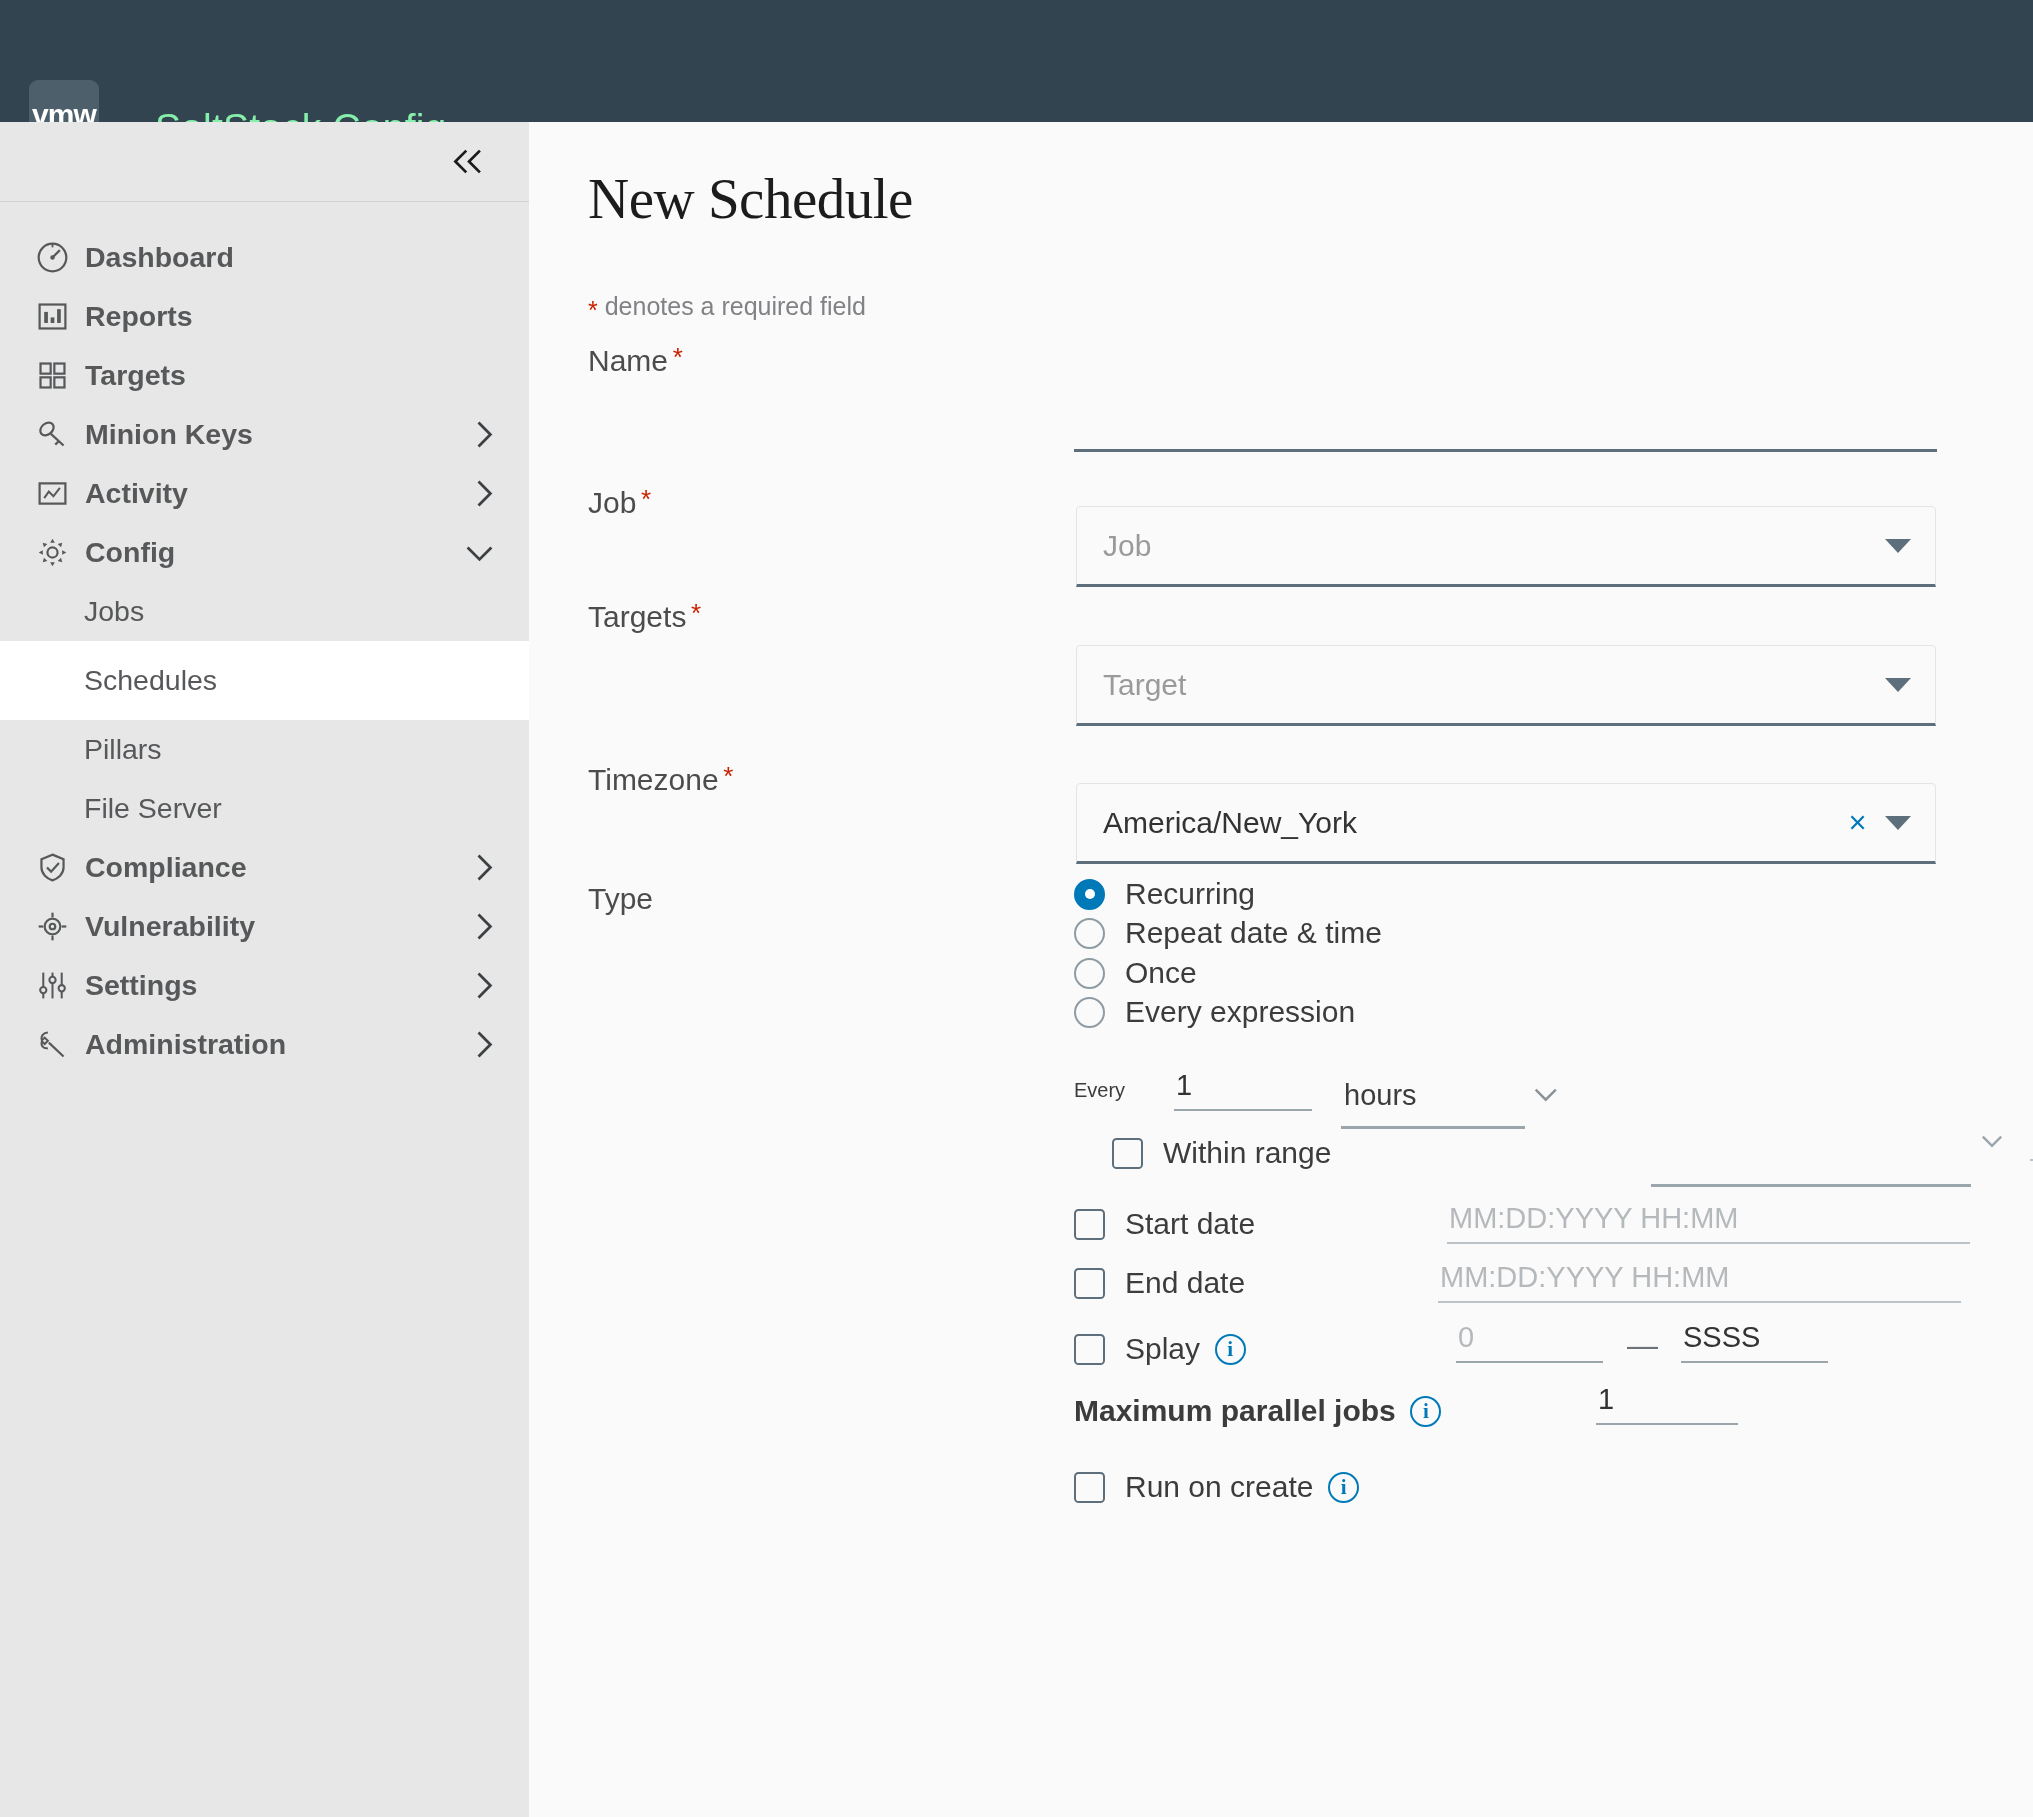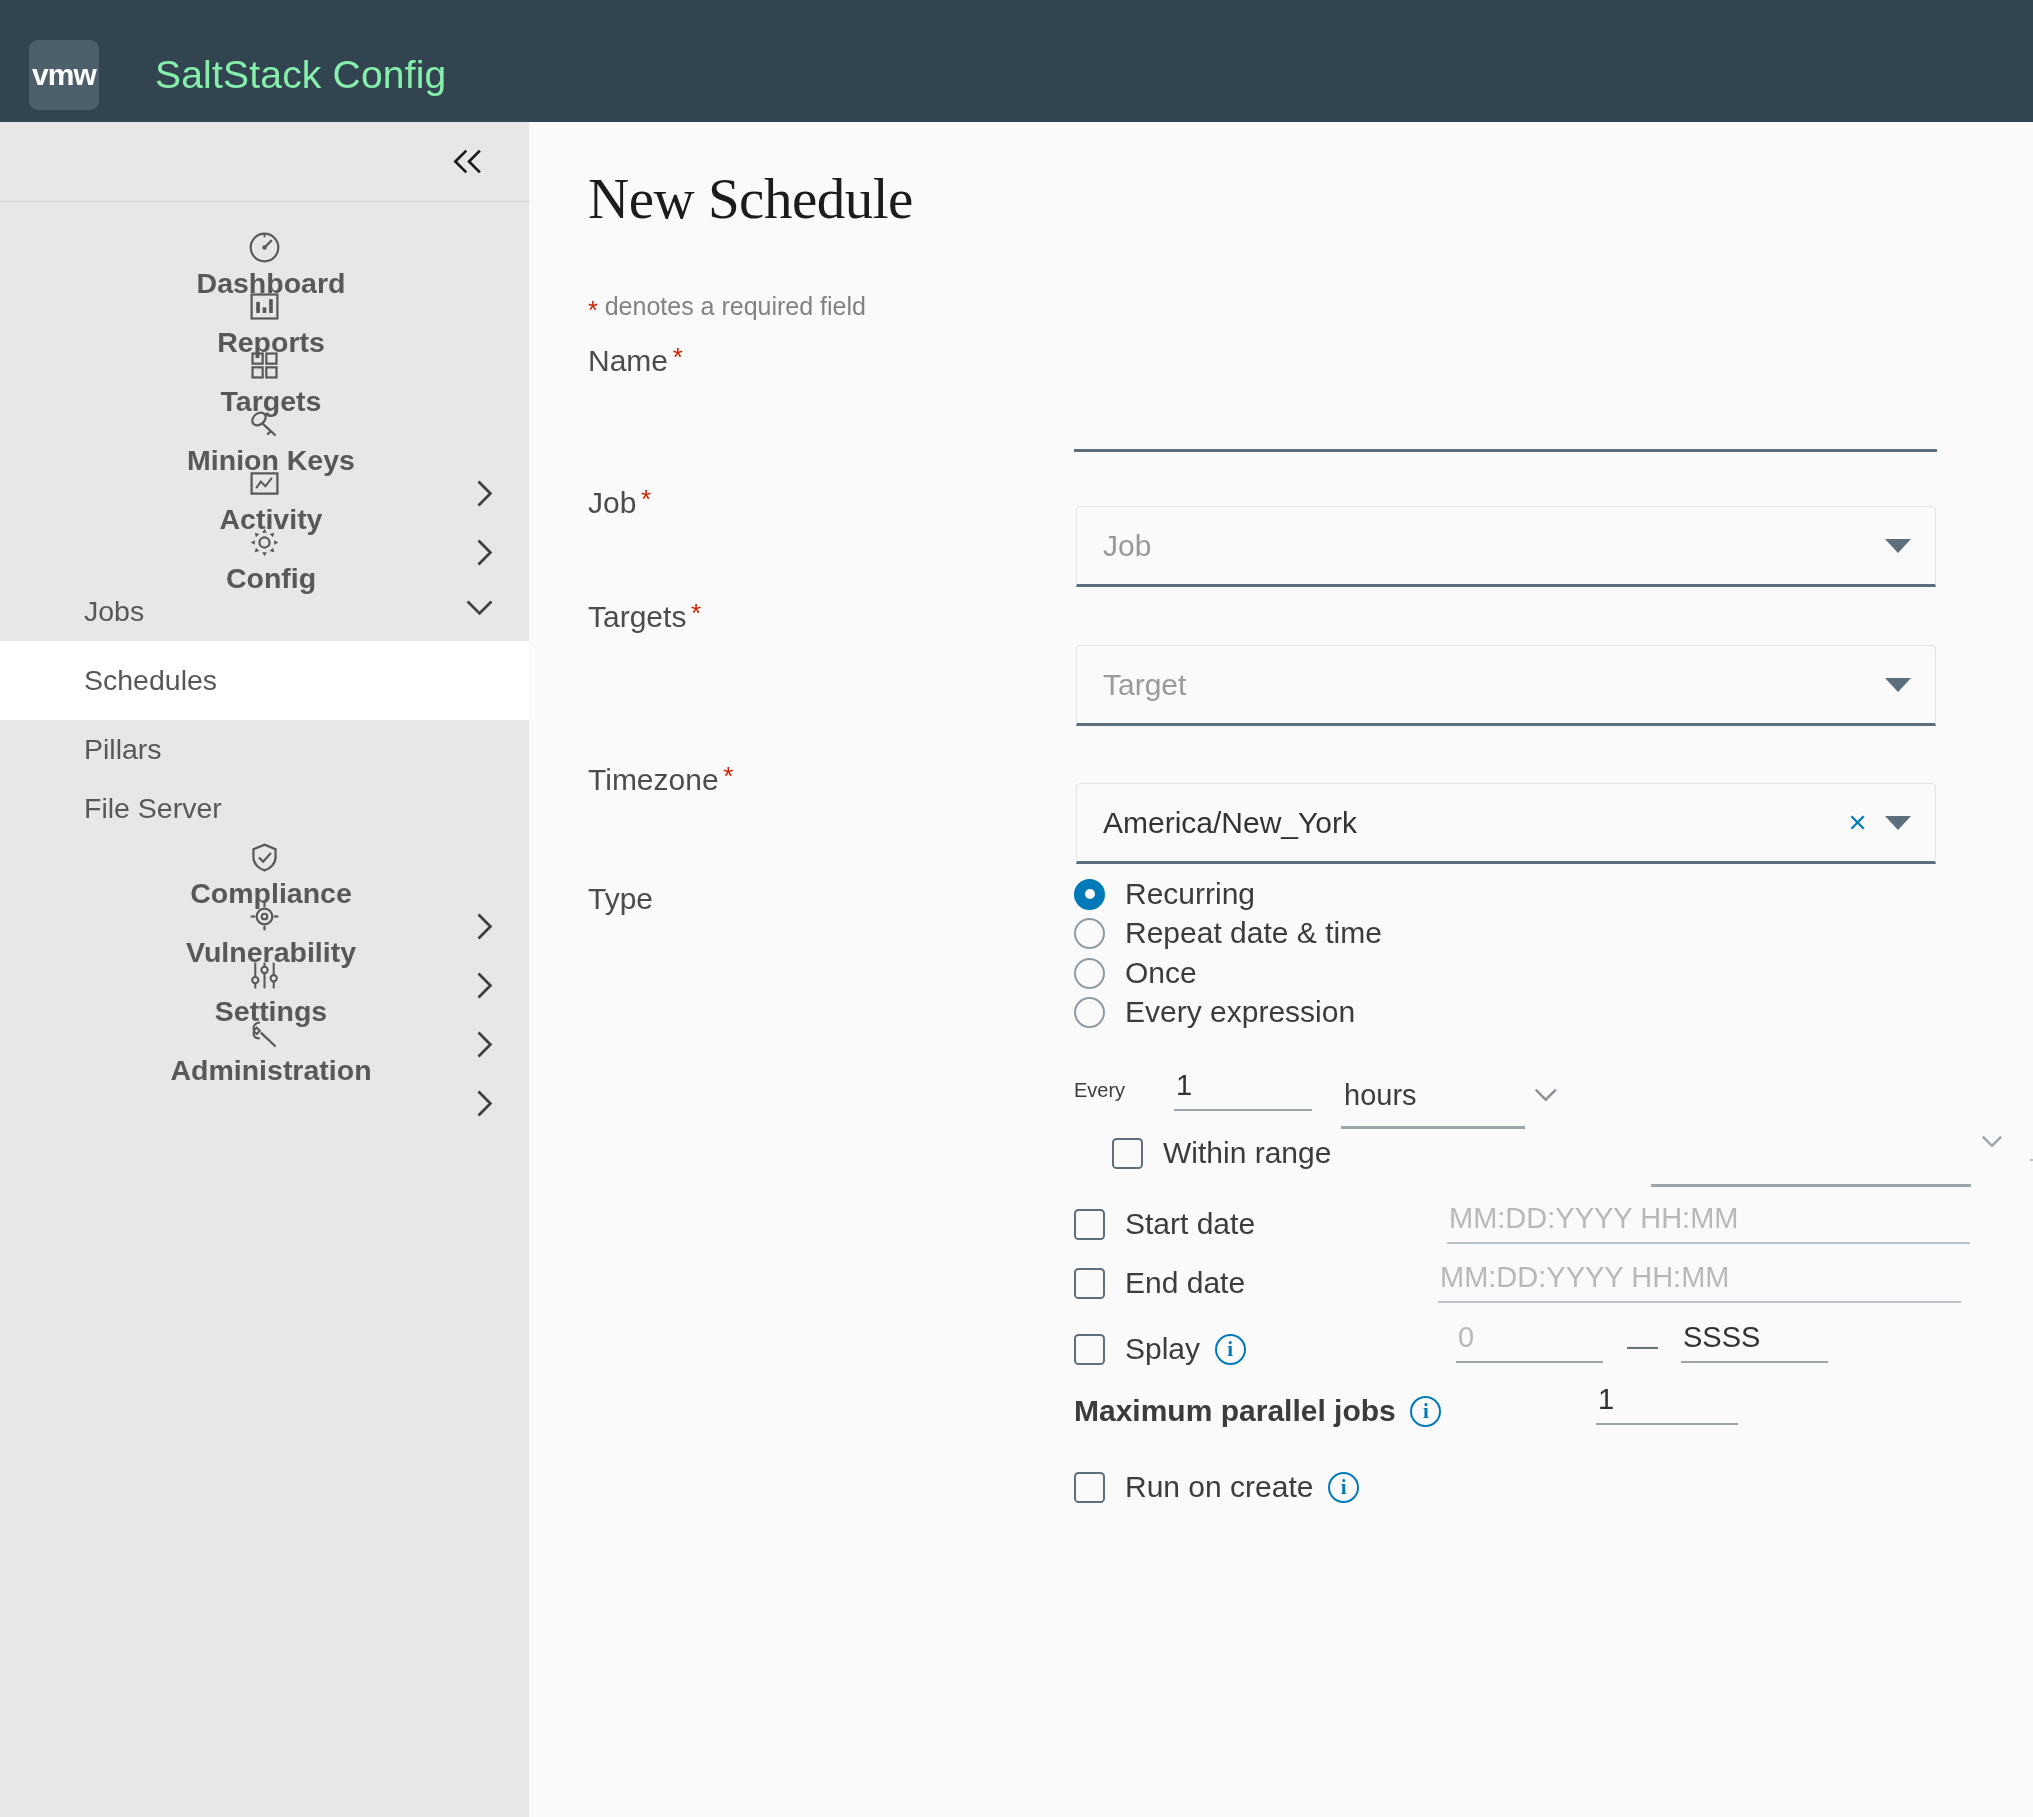--- a/index.html
+++ b/index.html
@@ -9,21 +9,21 @@
     overflow: hidden;
     background: #fafafa;
     font-family: "Liberation Sans", sans-serif;
   }
 
   
   #app-header {
     position: absolute; left: 0; top: 0;
     width: 2033px; height: 150px;
     background: #32444f;
-    display: flex; align-items: center; gap: 16px;
+    display: flex; align-items: flex-end; gap: 16px;
   }
   #logo-badge {
     margin-left: 29px;
     width: 70px; height: 70px;
     border-radius: 9.2px;
     background: #4e5f6c;
     display: flex; align-items: center; justify-content: center;
   }
   #logo-badge span {
     color: #ffffff;
@@ -60,21 +60,20 @@
   #collapse-btn svg { display: block; }
 
   .nav-list { padding-top: 26px; }
 
   .nav-item {
     height: 59px;
     display: flex; align-items: center;
     padding-left: 33px; padding-right: 33px;
     cursor: pointer;
     position: relative;
-    flex-direction: column;
   }
   .nav-item .nav-icon {
     width: 39px; height: 39px;
     flex: 0 0 39px;
     display: flex; align-items: center; justify-content: center;
     color: #56585a;
   }
   .nav-item .nav-label {
     margin-left: 13px;
     font-size: 28.5px;

